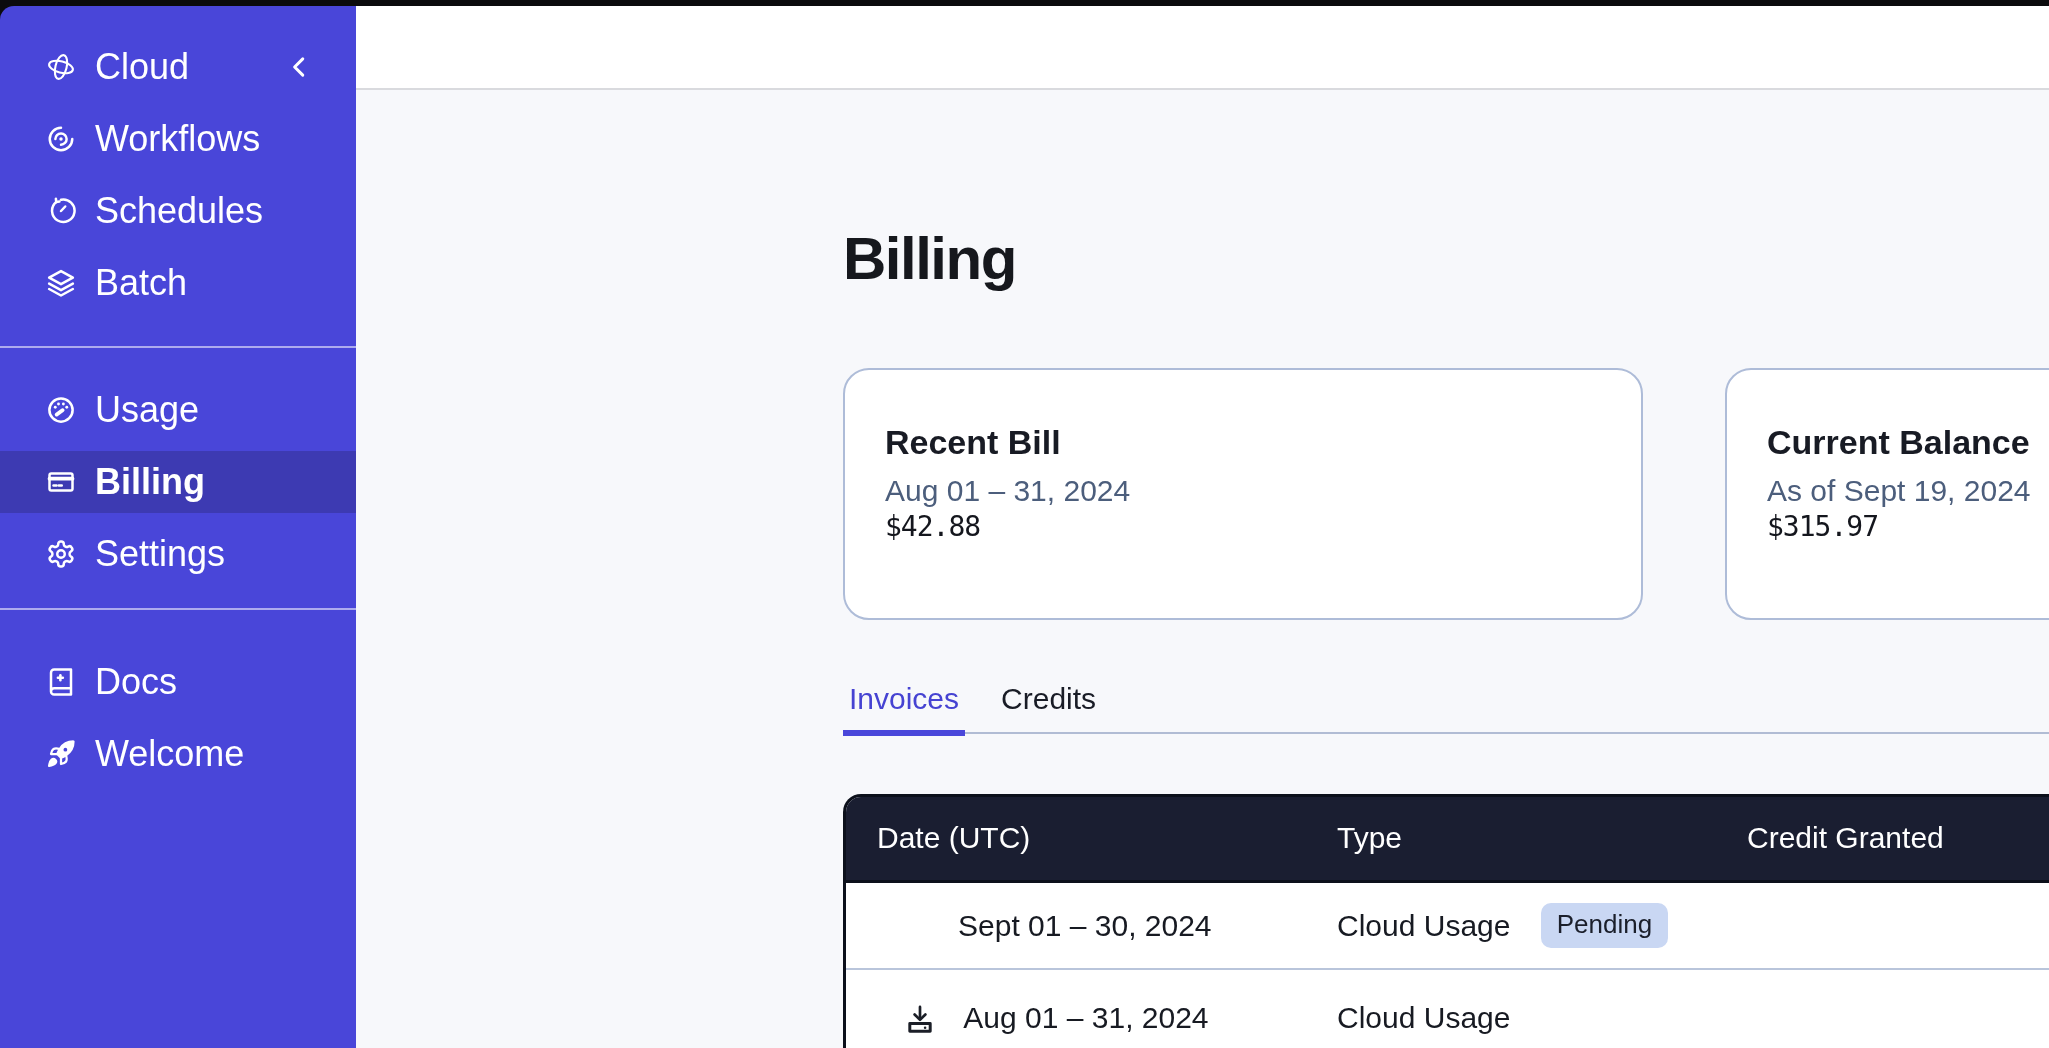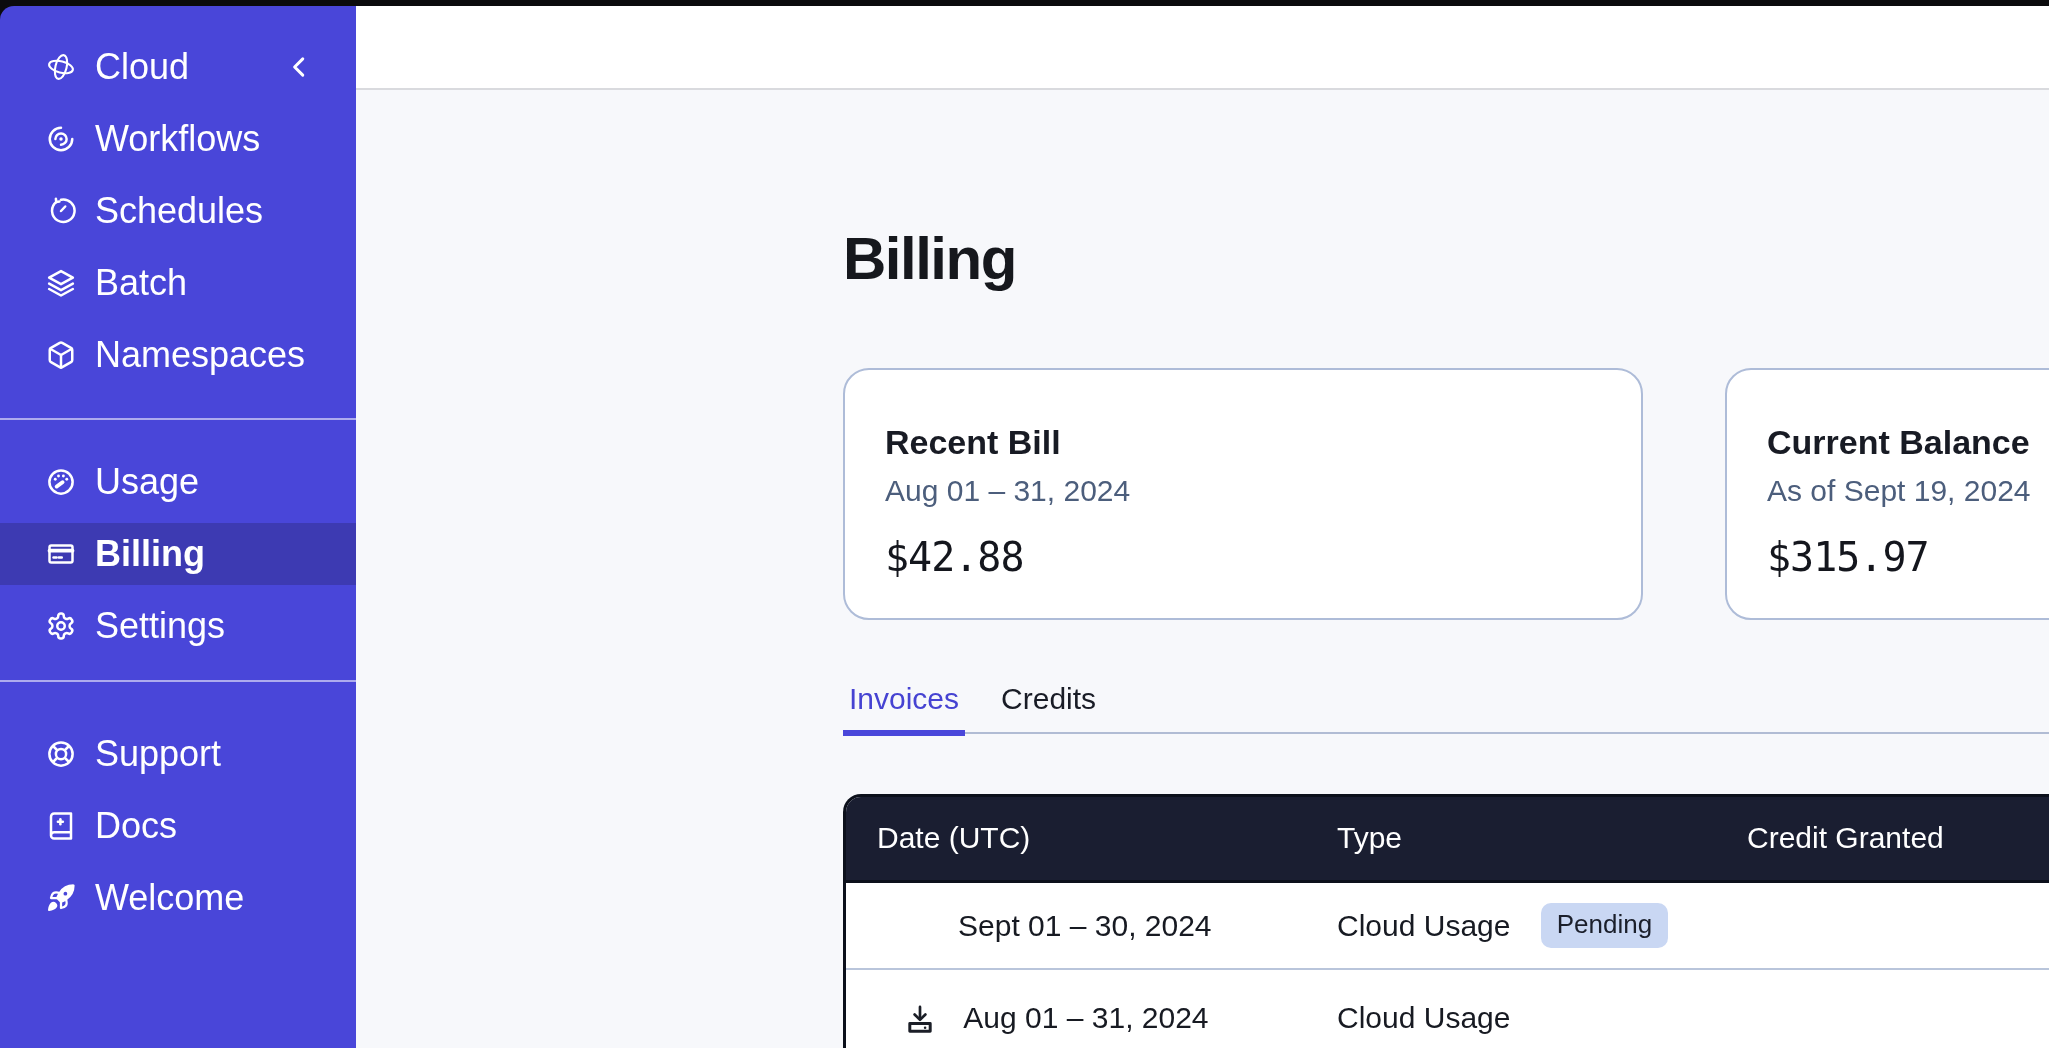--- a/index.html
+++ b/index.html
@@ -50,21 +50,21 @@
   .cards { display: flex; gap: 82px; margin-top: 73px; }
   .card {
     width: 800px; height: 252px; flex-shrink: 0;
     background: #ffffff; border: 2px solid #aebcd8; border-radius: 26px;
     padding: 50px 40px;
   }
   .card-title { font-size: 34px; font-weight: 700; color: #181b24; line-height: 44px; }
   .card-sub { font-size: 30px; color: #4c5e7c; line-height: 38px; margin-top: 8px; }
   .card-amount {
     font-family: "DejaVu Sans Mono", monospace;
-    font-size: 40px; color: #14161d; margin-top: 24px; letter-spacing: -1px;
+    font-size: 28px; color: #14161d; letter-spacing: -1px;
   }
 
   
   .tabs {
     margin-top: 62px; width: 1206px;
     display: flex; gap: 30px; align-items: flex-end;
     border-bottom: 2px solid #b1bcd4;
   }
   .tab {
     font-size: 30px; padding: 0 6px 14px 6px;
@@ -156,30 +156,20 @@
       <span class="ic">
         <svg viewBox="0 0 24 24" width="30" height="30" fill="none" stroke="#fff" stroke-width="2" stroke-linecap="round" stroke-linejoin="round">
           <path d="m12 2.5 9.5 5.2L12 12.9 2.5 7.7 12 2.5z"></path>
             <path d="m2.5 12.5 9.5 5.2 9.5-5.2"></path>
             <path d="m2.5 16.8 9.5 5.2 9.5-5.2"></path>
         </svg>
       </span>
       <span>Batch</span>
     </div>
 
-    <div class="nav-item">
-      <span class="ic">
-        <svg viewBox="0 0 24 24" width="30" height="30" fill="none" stroke="#fff" stroke-width="2" stroke-linecap="round" stroke-linejoin="round">
-          <path d="M21 8a2 2 0 0 0-1-1.73l-7-4a2 2 0 0 0-2 0l-7 4A2 2 0 0 0 3 8v8a2 2 0 0 0 1 1.73l7 4a2 2 0 0 0 2 0l7-4A2 2 0 0 0 21 16Z"></path>
-            <path d="m3.3 7 8.7 5 8.7-5"></path>
-            <path d="M12 22V12"></path>
-        </svg>
-      </span>
-      <span>Namespaces</span>
-    </div>
 
 
     <div class="nav-divider d1"></div>
 
     <div class="nav-item">
       <span class="ic">
         <svg viewBox="0 0 24 24" width="30" height="30" fill="none" stroke="#fff" stroke-width="2">
           <circle cx="12" cy="12" r="9.3"></circle>
           <circle cx="7.4" cy="9.8" r="1.15" fill="#fff" stroke="none"></circle>
           <circle cx="10" cy="7.2" r="1.15" fill="#fff" stroke="none"></circle>
@@ -208,33 +198,20 @@
         <svg viewBox="0 0 24 24" width="30" height="30" fill="none" stroke="#fff" stroke-width="2" stroke-linecap="round" stroke-linejoin="round">
           <path d="M12.22 2h-.44a2 2 0 0 0-2 2v.18a2 2 0 0 1-1 1.73l-.43.25a2 2 0 0 1-2 0l-.15-.08a2 2 0 0 0-2.73.73l-.22.38a2 2 0 0 0 .73 2.73l.15.1a2 2 0 0 1 1 1.72v.51a2 2 0 0 1-1 1.74l-.15.09a2 2 0 0 0-.73 2.73l.22.38a2 2 0 0 0 2.73.73l.15-.08a2 2 0 0 1 2 0l.43.25a2 2 0 0 1 1 1.73V20a2 2 0 0 0 2 2h.44a2 2 0 0 0 2-2v-.18a2 2 0 0 1 1-1.73l.43-.25a2 2 0 0 1 2 0l.15.08a2 2 0 0 0 2.73-.73l.22-.39a2 2 0 0 0-.73-2.73l-.15-.08a2 2 0 0 1-1-1.74v-.5a2 2 0 0 1 1-1.74l.15-.09a2 2 0 0 0 .73-2.73l-.22-.38a2 2 0 0 0-2.73-.73l-.15.08a2 2 0 0 1-2 0l-.43-.25a2 2 0 0 1-1-1.73V4a2 2 0 0 0-2-2z"></path>
           <circle cx="12" cy="12" r="3"></circle>
         </svg>
       </span>
       <span>Settings</span>
     </div>
 
     <div class="nav-divider d2"></div>
 
-    <div class="nav-item">
-      <span class="ic">
-        <svg viewBox="0 0 24 24" width="30" height="30" fill="none" stroke="#fff" stroke-width="2">
-          <circle cx="12" cy="12" r="9.3"></circle>
-            <circle cx="12" cy="12" r="4.1"></circle>
-          <path d="m5.4 5.4 3.4 3.4"></path>
-            <path d="m15.2 15.2 3.4 3.4"></path>
-            <path d="m18.6 5.4-3.4 3.4"></path>
-            <path d="m8.8 15.2-3.4 3.4"></path>
-        </svg>
-      </span>
-      <span>Support</span>
-    </div>
 
     <div class="nav-item">
       <span class="ic">
         <svg viewBox="0 0 24 24" width="30" height="30" fill="none" stroke="#fff" stroke-width="2" stroke-linecap="round" stroke-linejoin="round">
           <path d="M4 19.5v-15A2.5 2.5 0 0 1 6.5 2H20v20H6.5a2.5 2.5 0 0 1 0-5H20"></path>
           <path d="M11.5 6.5v4"></path>
             <path d="M9.5 8.5h4"></path>
         </svg>
       </span>
       <span>Docs</span>

